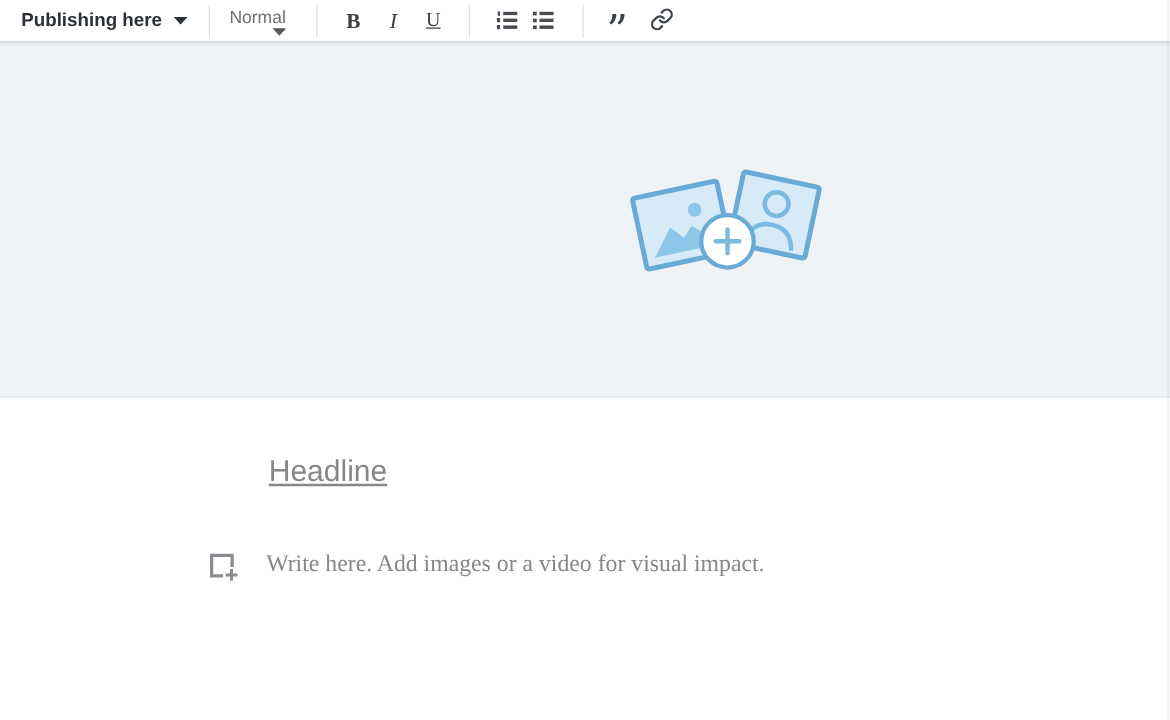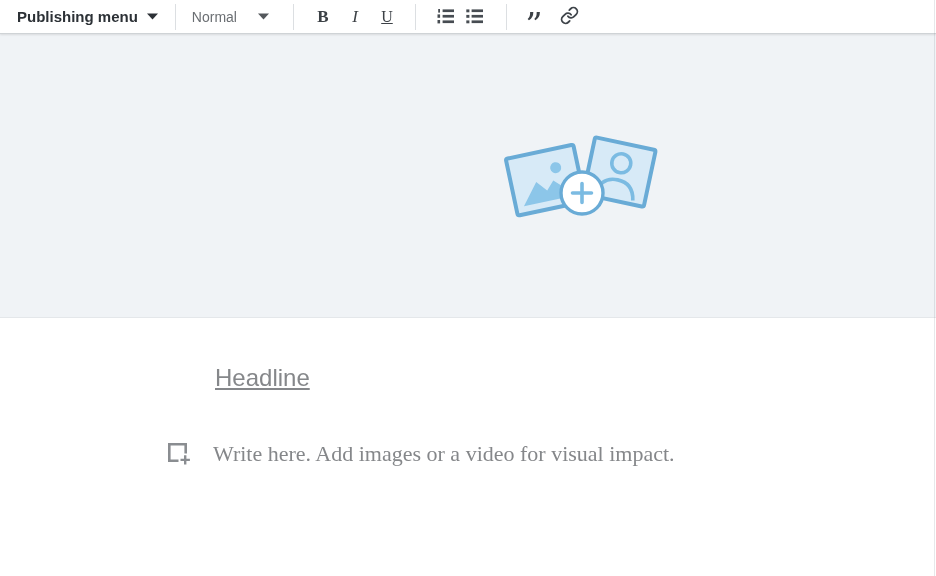--- a/index.html
+++ b/index.html
@@ -21,24 +21,25 @@
   }
   .tb-divider { width: 1px; height: 26px; background: #dcdfe2; }
 
   .pub-menu {
     display: flex; align-items: center; gap: 9px;
     font-size: 15px; font-weight: 700; color: #2c3136;
     cursor: pointer; margin-right: 17px; background: none; border: none;
     font-family: "Liberation Sans", sans-serif;
   }
   .style-dd {
-    display: flex; align-items: center; gap: 21px;
+    display: flex; align-items: flex-end; gap: 1px;
     font-size: 14px; color: #6b6f73; cursor: pointer;
     margin-left: 16px; margin-right: 24px; background: none; border: none;
     font-family: "Liberation Sans", sans-serif;
+    flex-direction: column;
   }
   .chev { display: inline-block; }
   .chev svg { display: block; }
 
   .fmt-group { display: flex; align-items: center; margin-left: 13px; margin-right: 12px; }
   .fmt-btn {
     width: 32px; height: 28px; background: none; border: none; cursor: pointer;
     font-family: "Liberation Serif", serif; color: #3c4146; font-size: 17px;
     display: flex; align-items: center; justify-content: center;
   }
@@ -86,32 +87,32 @@
   .editor-area { background: #ffffff; height: 257px; }
   .headline {
     margin-left: 215px; padding-top: 37px;
     font-size: 24px; line-height: 46px; font-weight: 400;
     color: #85878a; cursor: text; text-decoration: underline;
   }
   .body-row { position: relative; margin-left: 213px; margin-top: 40px; cursor: text; }
   .add-media-icon { position: absolute; left: -46px; top: 1px; cursor: pointer; }
   .body-placeholder {
     font-family: "Liberation Serif", serif;
-    font-size: 22px; color: #85878a;
+    font-size: 19px; color: #85878a;
   }
 </style>
 </head>
 <body>
 
 <div class="page">
 
   <div class="toolbar">
 
     <button class="pub-menu">
-      <span>Publishing menu</span>
+      <span>Publishing here</span>
       <span class="chev">
         <svg width="11" height="7" viewBox="0 0 11 7">
             <polygon points="0,0.5 11,0.5 5.5,6.5" fill="#2c3136"></polygon>
           </svg>
       </span>
     </button>
 
     <div class="tb-divider"></div>
 
     <button class="style-dd">

